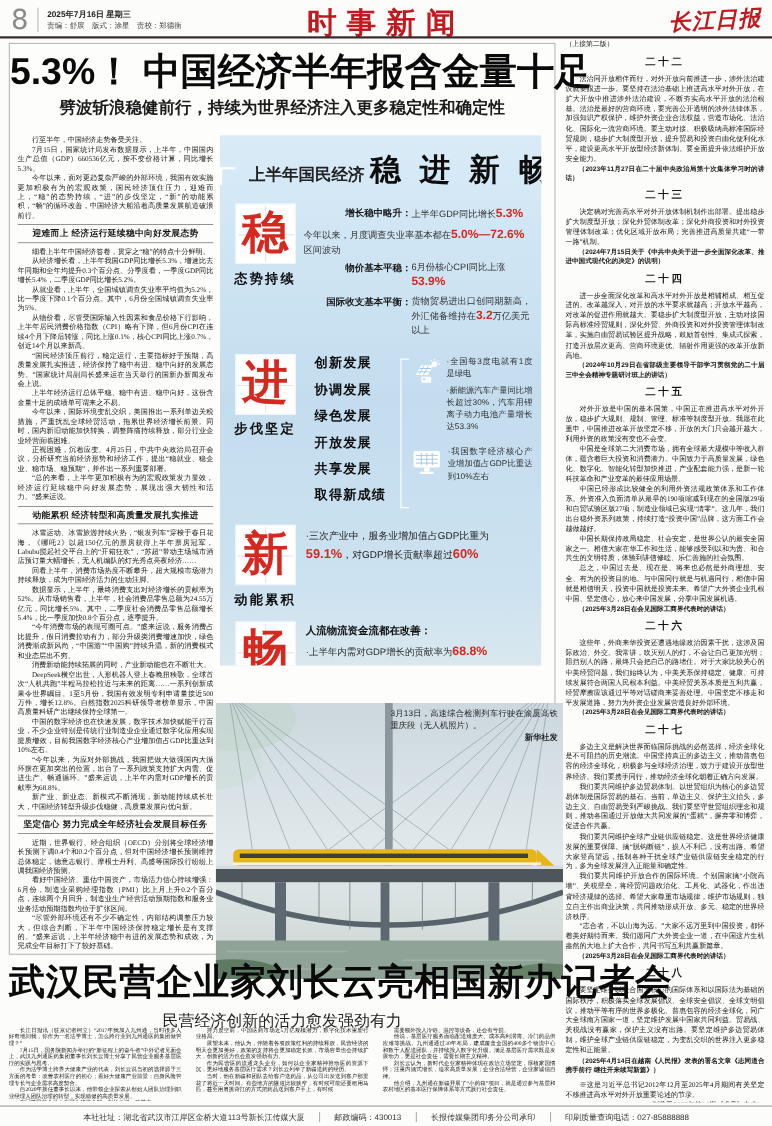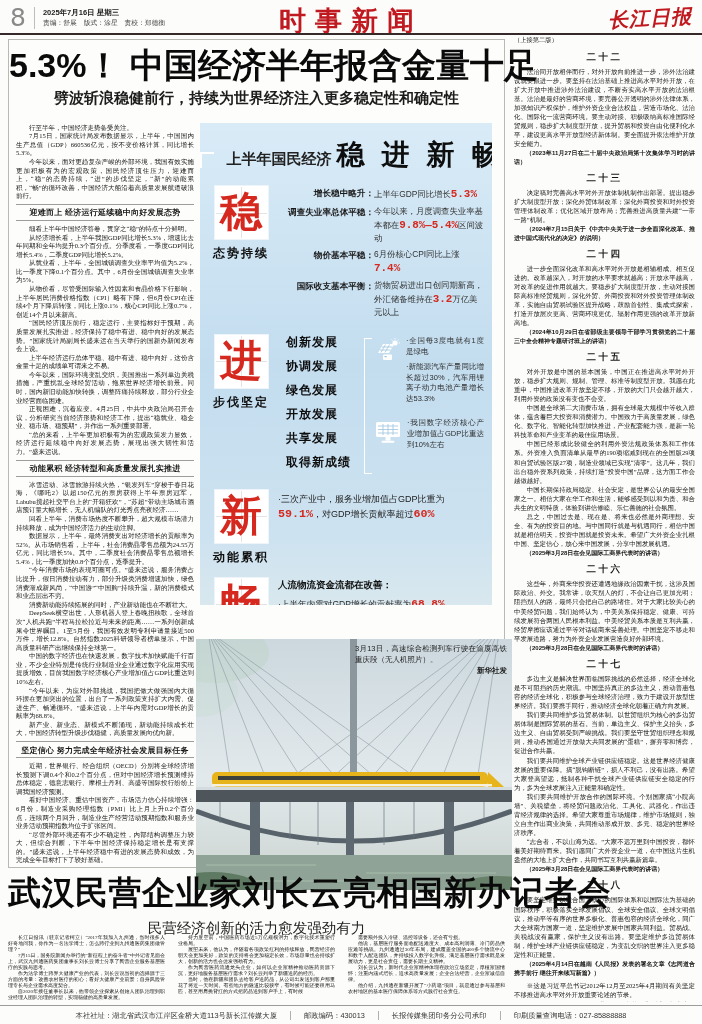--- a/index.html
+++ b/index.html
@@ -55,21 +55,21 @@
   .char-box { width:55px; height:55px; margin:0 auto; background:#fff; position:relative; box-shadow:0 0 0 1px #eef5fa inset; }
   .char-box::before { content:""; position:absolute; left:2px; right:2px; top:50%; border-top:1px solid #e4e4e4; }
   .char-box::after { content:""; position:absolute; top:2px; bottom:2px; left:50%; border-left:1px solid #e4e4e4; }
   .char-glyph { position:relative; z-index:1; font-size:42px; line-height:55px; font-weight:900;
           color:#d5281e; font-family:"Liberation Serif", serif; }
   .char-label { margin-top:5px; font-size:12px; font-weight:900; color:#0e0e0e; letter-spacing:2px; }
   .wen-rows { flex:1; margin-left:2px; padding-top:2px; }
   .wen-row { display:flex; margin-bottom:4px; }
   .wen-lead { font-weight:700; color:#1a1a1a; width:98px; text-align:right; flex:none; font-size:8.6px; line-height:1.4; }
   .wen-text { flex:1; color:#333; font-size:8.4px; line-height:1.4; }
-  .num-red { color:#d5281e; font-weight:800; font-size:1.3em; font-family:Liberation Mono, monospace; }
+  .num-red { color:#d5281e; font-weight:800; font-size:1.3em; font-family:Liberation Sans, sans-serif; }
   .jin-list { margin-left:12px; width:78px; flex:none; font-size:12px; font-weight:900; color:#0e0e0e; }
   .jin-li { margin-bottom:7px; letter-spacing:1px; }
   .jin-bracket { flex:none; width:7px; margin:4px 2px 4px 0; border:1.5px solid #fff; border-right:none; }
   .jin-right { flex:1; padding-top:2px; }
   .jin-item { display:flex; gap:5px; margin-bottom:9px; align-items:flex-start; }
   .jin-icon { flex:none; padding-top:2px; }
   .jin-text { font-size:7.5px; color:#2f2f2f; line-height:1.45; text-align:justify; }
   .jin-text div { margin-bottom:4px; }
   .xin-rows { flex:1; margin-left:4px; padding-top:4px; }
   .xin-row { font-size:9px; color:#222; line-height:1.5; margin-bottom:10px; text-align:left; }
@@ -206,26 +206,25 @@
               <div class="char-glyph">稳</div>
             </div>
             <div class="char-label">态势持续</div>
           </div>
           <div class="wen-rows">
             <div class="wen-row">
               <span class="wen-lead">增长稳中略升：</span>
               <span class="wen-text"><span>上半年GDP同比增长</span><span class="num-red">5.3%</span></span>
             </div>
             <div class="wen-row">
-              <span class="wen-lead">调查失业率总体平稳：</span>
-              <span class="wen-text"><span>今年以来，月度调查失业率基本都在</span><span class="num-red">9.8%—5.4%</span><span>区间波动</span></span>
+              <span class="wen-text"><span>今年以来，月度调查失业率基本都在</span><span class="num-red">5.0%—72.6%</span><span>区间波动</span></span>
             </div>
             <div class="wen-row">
               <span class="wen-lead">物价基本平稳：</span>
-              <span class="wen-text"><span>6月份核心CPI同比上涨</span><span class="num-red">7.4%</span></span>
+              <span class="wen-text"><span>6月份核心CPI同比上涨</span><span class="num-red">53.9%</span></span>
             </div>
             <div class="wen-row">
               <span class="wen-lead">国际收支基本平衡：</span>
               <span class="wen-text"><span>货物贸易进出口创同期新高，外汇储备维持在</span><span class="num-red">3.2</span><span>万亿美元以上</span></span>
             </div>
           </div>
         </div>
 
         <div class="info-row">
           <div class="char-cell">

